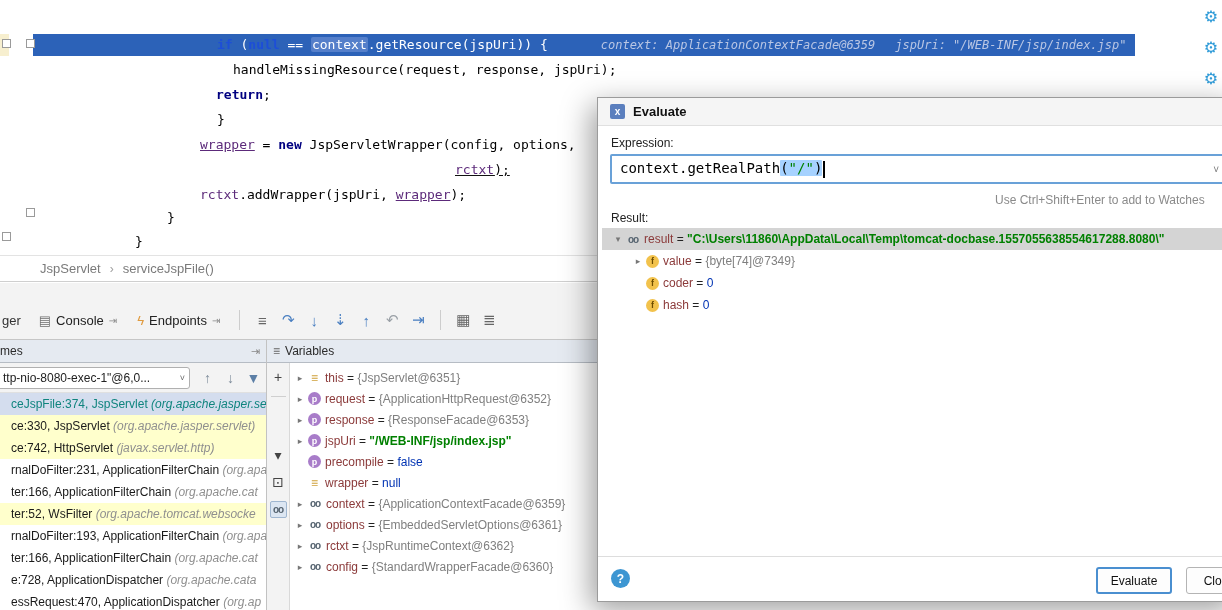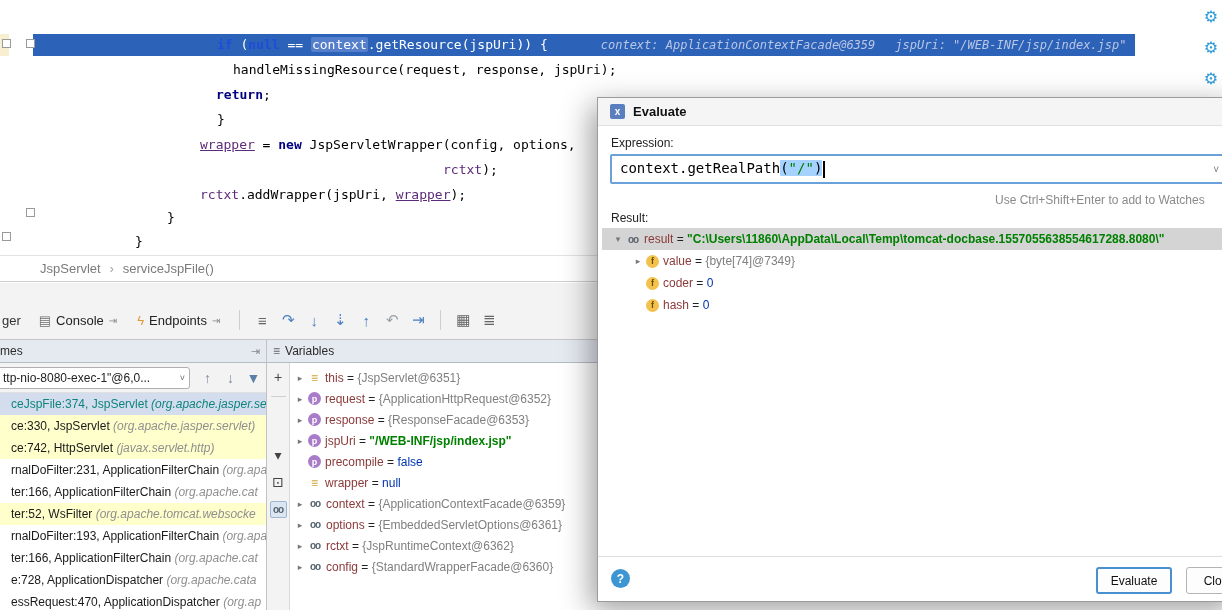--- a/index.html
+++ b/index.html
@@ -132,21 +132,21 @@
 
   <div id="editor">
     <div class="exec-band"></div>
     <div class="gutter-cream"></div>
     <div id="code-layer">
         <div class="code-line" style="left: 217px; top: 34px;"><span class="tk-kww">if </span><span class="tk-wht">(</span><span class="tk-kww">null</span><span class="tk-wht"> == </span><span class="tk-ctx">context</span><span class="tk-wht">.getResource(jspUri)) {</span><span class="tk-hint" style="margin-left: 53px;">context: ApplicationContextFacade@6359</span><span class="tk-hint" style="margin-left: 20px;">jspUri: "/WEB-INF/jsp/index.jsp"</span></div>
         <div class="code-line" style="left: 233px; top: 59px;"><span class="tk-pl">handleMissingResource(request, response, jspUri);</span></div>
         <div class="code-line" style="left: 216px; top: 84px;"><span class="tk-kw">return</span><span class="tk-pl">;</span></div>
         <div class="code-line" style="left: 217px; top: 109px;"><span class="tk-pl">}</span></div>
         <div class="code-line" style="left: 200px; top: 134px;"><span class="tk-fldu">wrapper</span><span class="tk-pl"> = </span><span class="tk-kw">new</span><span class="tk-pl"> JspServletWrapper(config, options,</span></div>
-        <div class="code-line" style="left: 443px; top: 159px;"><span class="tk-fld">rctxt</span><span class="tk-pl">);</span></div>
+        <div class="code-line" style="left: 455px; top: 159px; text-decoration: underline;"><span class="tk-fld">rctxt</span><span class="tk-pl">);</span></div>
         <div class="code-line" style="left: 200px; top: 184px;"><span class="tk-fld">rctxt</span><span class="tk-pl">.addWrapper(jspUri, </span><span class="tk-fldu">wrapper</span><span class="tk-pl">);</span></div>
         <div class="code-line" style="left: 167px; top: 207px;"><span class="tk-pl">}</span></div>
         <div class="code-line" style="left: 135px; top: 231px;"><span class="tk-pl">}</span></div>
       </div>
     <div id="gear-col">
         <span class="gear">⚙</span>
         <span class="gear">⚙</span>
         <span class="gear">⚙</span>
         <span class="gear">⚙</span>
       </div>

